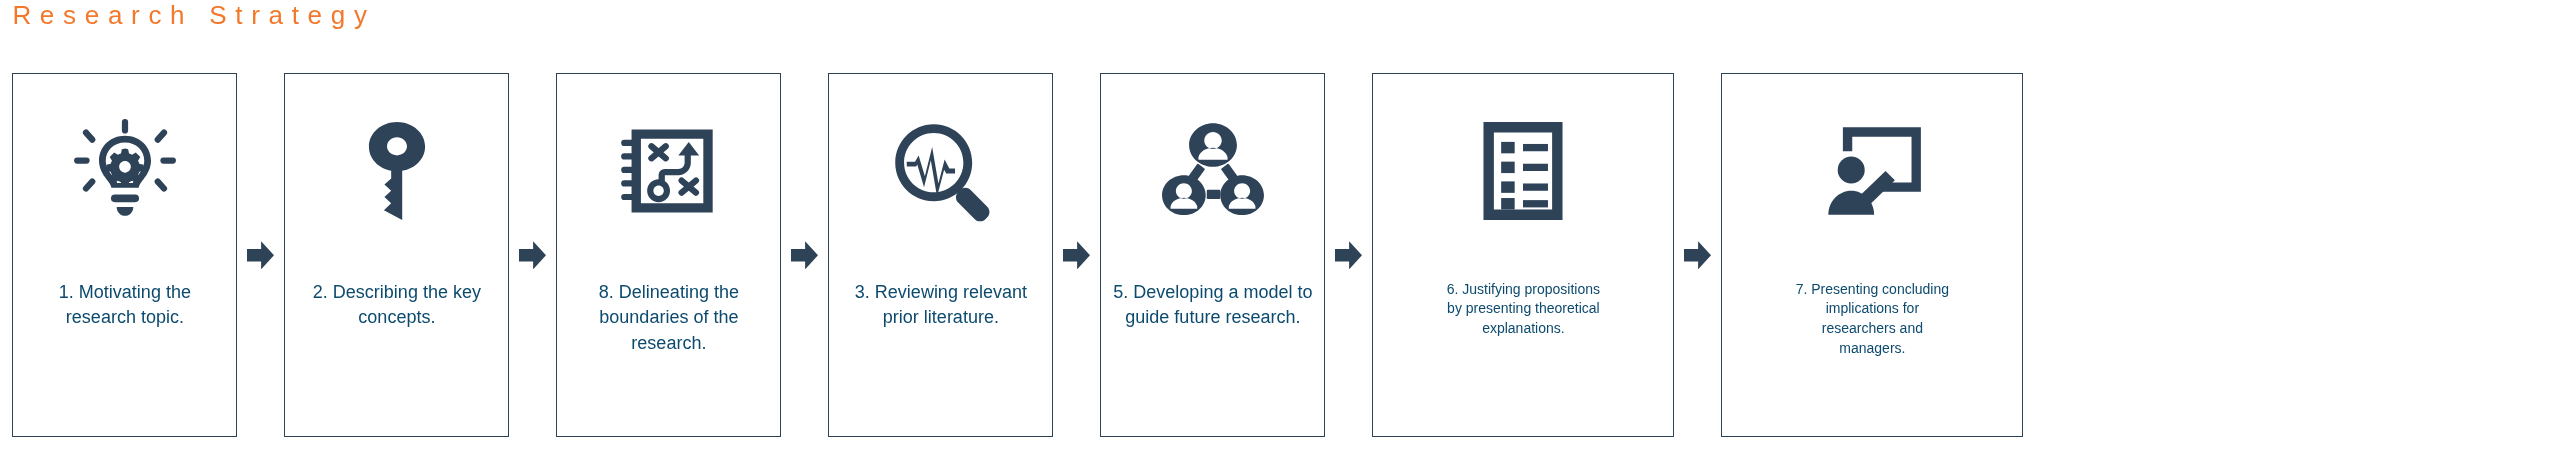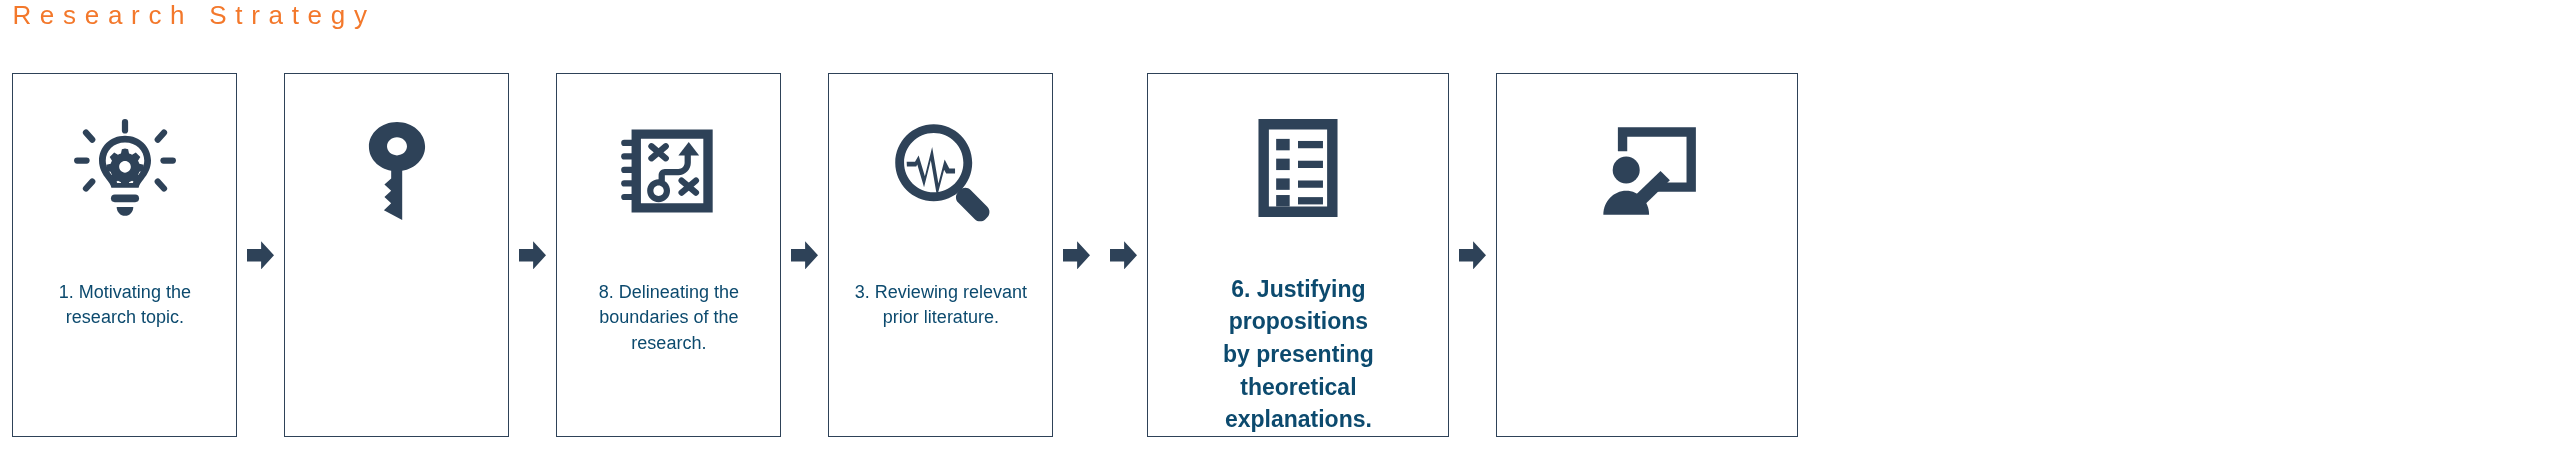--- a/index.html
+++ b/index.html
@@ -80,21 +80,21 @@
   .step-caption {
     width: 90%;
     margin-top: 25px;
     text-align: center;
     font-size: 18px;
     line-height: 1.42;
     color: #0c4a6e;
     font-family: "Liberation Sans", sans-serif;
     white-space: pre-line;
   }
-  .step-card.wide .step-caption { font-size: 23px; font-weight: bold; }
+  .step-card.wide .step-caption { font-size: 14px; }
 
   .arrow-gap {
     flex: 0 0 auto;
     width: 47px;
     height: 364px;
     display: flex;
     align-items: center;
     justify-content: center;
   }
   .arrow-gap svg { display: block; width: 27px; height: 28.5px; }
@@ -142,20 +142,22 @@
     </div>
 
     <div class="step-card">
       <div class="icon-slot">
         <svg viewBox="0 0 100 100" aria-hidden="true">
           <g class="ic">
             <path d="M50 3c-14.9 0-27 10.6-27 23.7 0 11.4 9.2 20.9 21.4 23.1v7.3l-6.5 6 6.5 6-6.5 6 6.5 6-7 6.6L55 97V49.8C67.5 47.8 77 38.2 77 26.7 77 13.6 64.9 3 50 3zm0 14.6c5.3 0 9.6 3.9 9.6 8.7s-4.3 8.7-9.6 8.7-9.6-3.9-9.6-8.7 4.3-8.7 9.6-8.7z"></path>
           </g>
         </svg>
       </div>
+      <div class="step-caption">2. Describing the key
+concepts.</div>
     </div>
 
     <div class="arrow-gap">
       <svg viewBox="0 0 44 46" aria-hidden="true">
         <path class="arrow-shape" d="M0 13h23V0l21 23-21 23V33H0z"></path>
       </svg>
     </div>
 
     <div class="step-card">
       <div class="icon-slot">
@@ -210,20 +212,40 @@
       <div class="step-caption">3. Reviewing relevant
 prior literature.</div>
     </div>
 
     <div class="arrow-gap">
       <svg viewBox="0 0 44 46" aria-hidden="true">
         <path class="arrow-shape" d="M0 13h23V0l21 23-21 23V33H0z"></path>
       </svg>
     </div>
 
+    <div class="step-card">
+      <div class="icon-slot">
+        <svg viewBox="0 0 100 100" aria-hidden="true">
+          <g class="ic">
+
+            <path d="M50 4c-12.7 0-23 9.4-23 21s10.3 21 23 21 23-9.4 23-21S62.7 4 50 4zm0 8.5c4.6 0 8.4 3.6 8.4 8.1s-3.8 8.1-8.4 8.1-8.4-3.6-8.4-8.1 3.8-8.1 8.4-8.1zM36 36.5c1.6-5.1 7.2-8.8 14-8.8s12.4 3.7 14 8.8v2.8H36v-2.8z"></path>
+
+            <path d="M22 54c-11.6 0-21 8.6-21 19.2S10.4 92.4 22 92.4s21-8.6 21-19.2S33.6 54 22 54zm0 7.8c4.2 0 7.7 3.3 7.7 7.4s-3.5 7.4-7.7 7.4-7.7-3.3-7.7-7.4 3.5-7.4 7.7-7.4zM9.2 83.8c1.5-4.7 6.6-8.1 12.8-8.1s11.3 3.4 12.8 8.1v2.6H9.2v-2.6z"></path>
+
+            <path d="M78 54c-11.6 0-21 8.6-21 19.2s9.4 19.2 21 19.2 21-8.6 21-19.2S89.6 54 78 54zm0 7.8c4.2 0 7.7 3.3 7.7 7.4s-3.5 7.4-7.7 7.4-7.7-3.3-7.7-7.4 3.5-7.4 7.7-7.4zM65.2 83.8c1.5-4.7 6.6-8.1 12.8-8.1s11.3 3.4 12.8 8.1v2.6H65.2v-2.6z"></path>
+
+            <rect x="30" y="44" width="9" height="15" rx="1" transform="rotate(36 34.5 51.5)"></rect>
+            <rect x="61" y="44" width="9" height="15" rx="1" transform="rotate(-36 65.5 51.5)"></rect>
+            <rect x="44" y="68" width="13" height="9" rx="1"></rect>
+          </g>
+        </svg>
+      </div>
+      <div class="step-caption">5. Developing a model to
+guide future research.</div>
+    </div>
 
     <div class="arrow-gap">
       <svg viewBox="0 0 44 46" aria-hidden="true">
         <path class="arrow-shape" d="M0 13h23V0l21 23-21 23V33H0z"></path>
       </svg>
     </div>
 
     <div class="step-card wide">
       <div class="icon-slot">
         <svg viewBox="0 0 100 100" aria-hidden="true">
@@ -262,17 +284,21 @@
             <path d="M22 8h75v62H58v-9h30V17H31v14h-9V8z"></path>
 
             <circle cx="30" cy="49" r="13"></circle>
 
             <path d="M8 92c0-12.7 9.9-23 22-23s22 10.3 22 23H8z"></path>
 
             <path d="M36 76l27-26 9 9-27 26z"></path>
           </g>
         </svg>
       </div>
+      <div class="step-caption">7. Presenting concluding
+implications for
+researchers and
+managers.</div>
     </div>
 
   </div>
 </div>
 
 
 </body></html>

